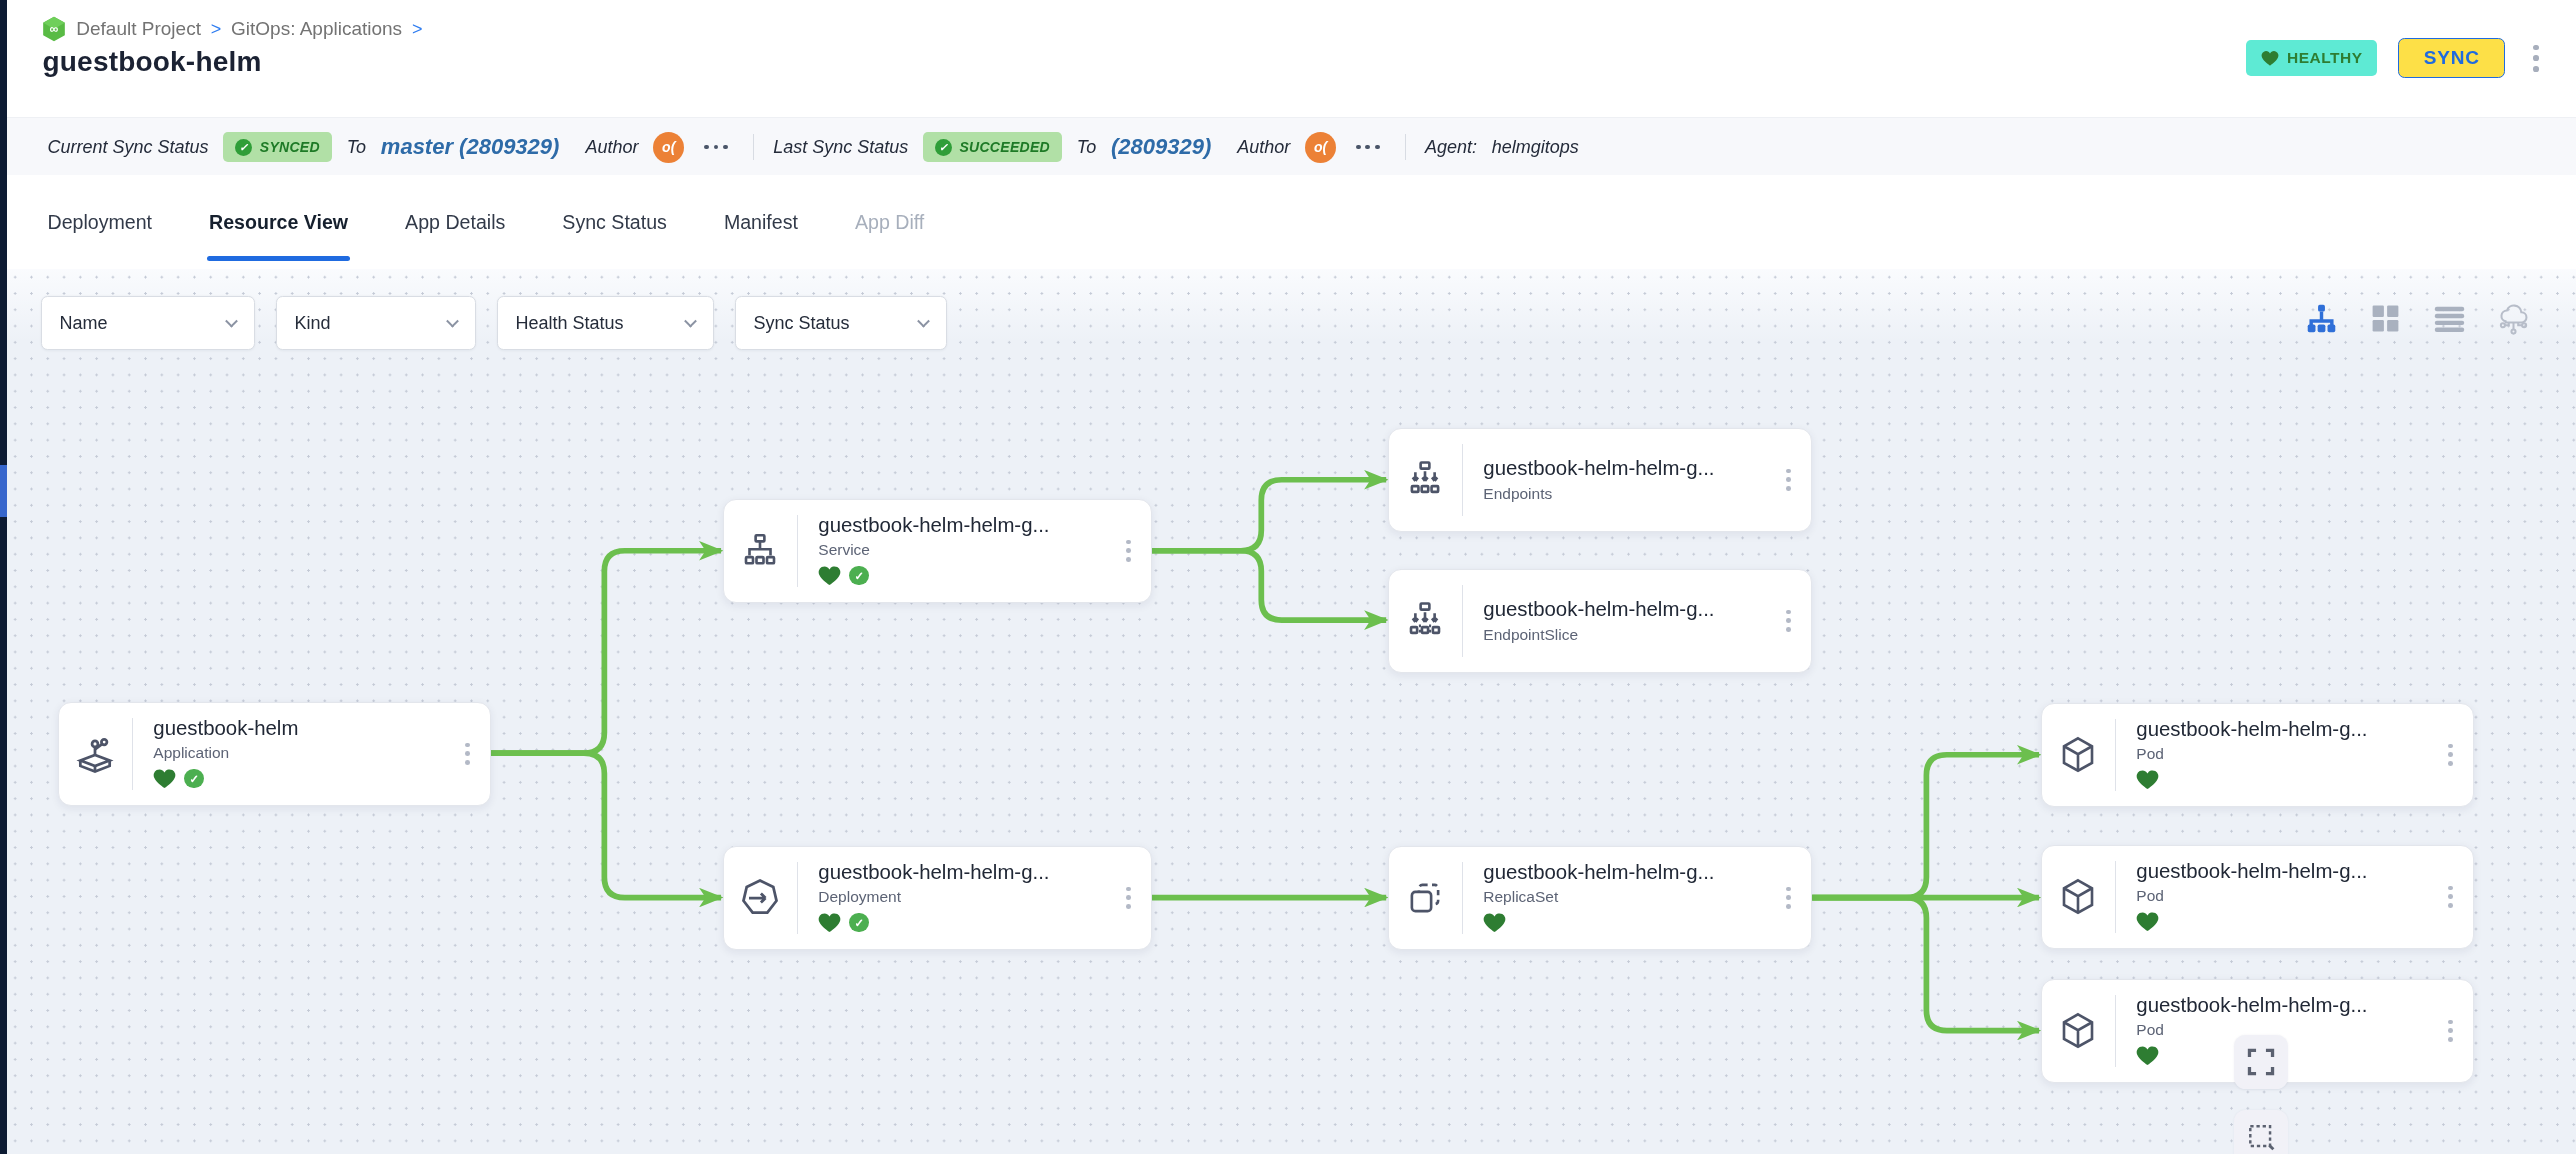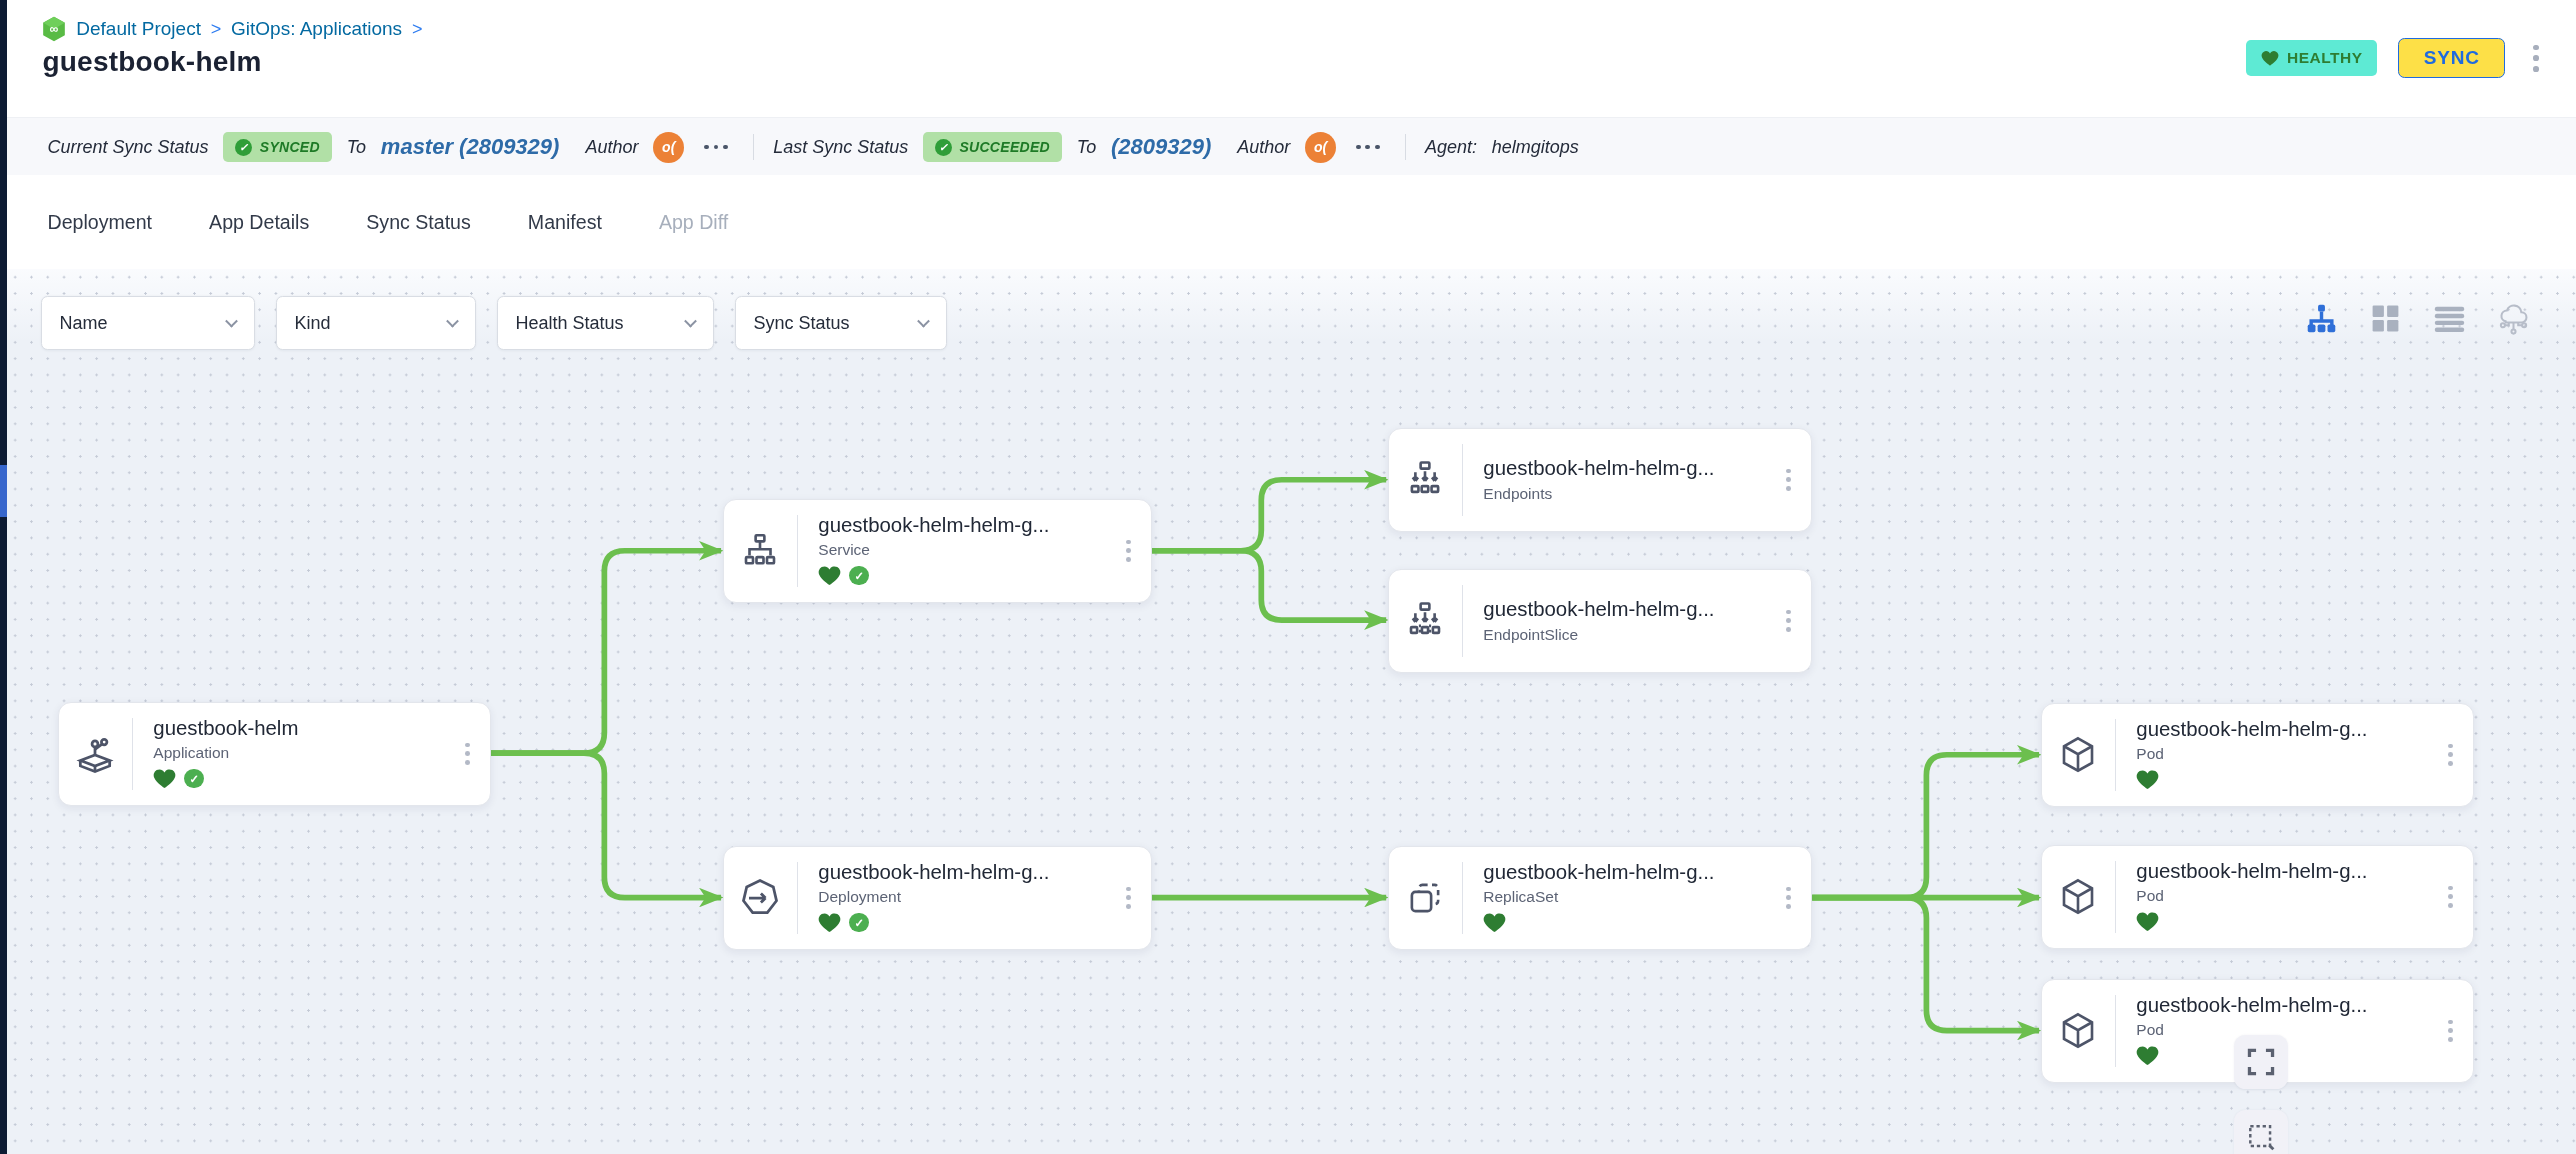--- a/index.html
+++ b/index.html
@@ -7,21 +7,21 @@
     font-family:"Liberation Sans", sans-serif; background:#fff; }
   body { position:relative; }
 
   
   .rail { position:absolute; left:0; top:0; width:6.5px; height:100%; background:#0d1b33; z-index:60; }
   .rail .rail-active { position:absolute; left:0; top:465px; width:6.5px; height:52px; background:#3766cc; }
 
   
   .header { position:absolute; left:6.5px; top:0; right:0; height:117px; background:#fff; z-index:40; }
   .crumbs { position:absolute; left:34px; top:16.3px; display:flex; align-items:center; gap:9.8px; font-size:19px; }
-  .crumb-link { color:#0369a1; cursor:pointer; }
+  .crumb-link { color:#737373; cursor:pointer; }
   .crumb-sep { color:#2e7cf0; font-size:18px; }
   .logo-hex { width:26px; height:26px; display:block; }
   .page-title { position:absolute; left:36px; top:46px; font-size:28px; font-weight:700; color:#1b2233; letter-spacing:0.2px; }
   .header-right { position:absolute; right:31px; top:38px; display:flex; align-items:center; gap:21px; }
   .health-badge { display:flex; align-items:center; gap:8.2px; background:#5eead4; border-radius:4.9px; padding:9px 14.7px; font-size:15.5px; font-weight:700; color:#2e7d32; letter-spacing:0.5px; }
   .sync-btn { background:#fde047; border:1.6px solid #1f6be0; color:#1f6be0; border-radius:6.5px; padding:8.2px 24.5px; font-size:19px; font-weight:700; letter-spacing:0.8px; cursor:pointer; font-family:inherit; }
   .kebab-v { display:flex; flex-direction:column; gap:4.9px; padding:6.5px; cursor:pointer; }
   .kebab-v i, .kebab i { width:5.7px; height:5.7px; border-radius:50%; background:#a7aebc; display:block; }
 
   
@@ -150,20 +150,21 @@
   </div>
   <span class="sb-div"></span>
   <div class="sb-group">
     <span class="sb-label">Agent:</span>
     <span class="sb-label">helmgitops</span>
   </div>
 </div>
 
 <div class="tabsbar">
   <div class="tab">Deployment</div>
+  <div class="tab active">Resource View</div>
   <div class="tab">App Details</div>
   <div class="tab">Sync Status</div>
   <div class="tab">Manifest</div>
   <div class="tab disabled">App Diff</div>
 </div>
 
 <div class="canvas">
 
   <div class="filterbar">
     <div class="chip" style="width:214px">

